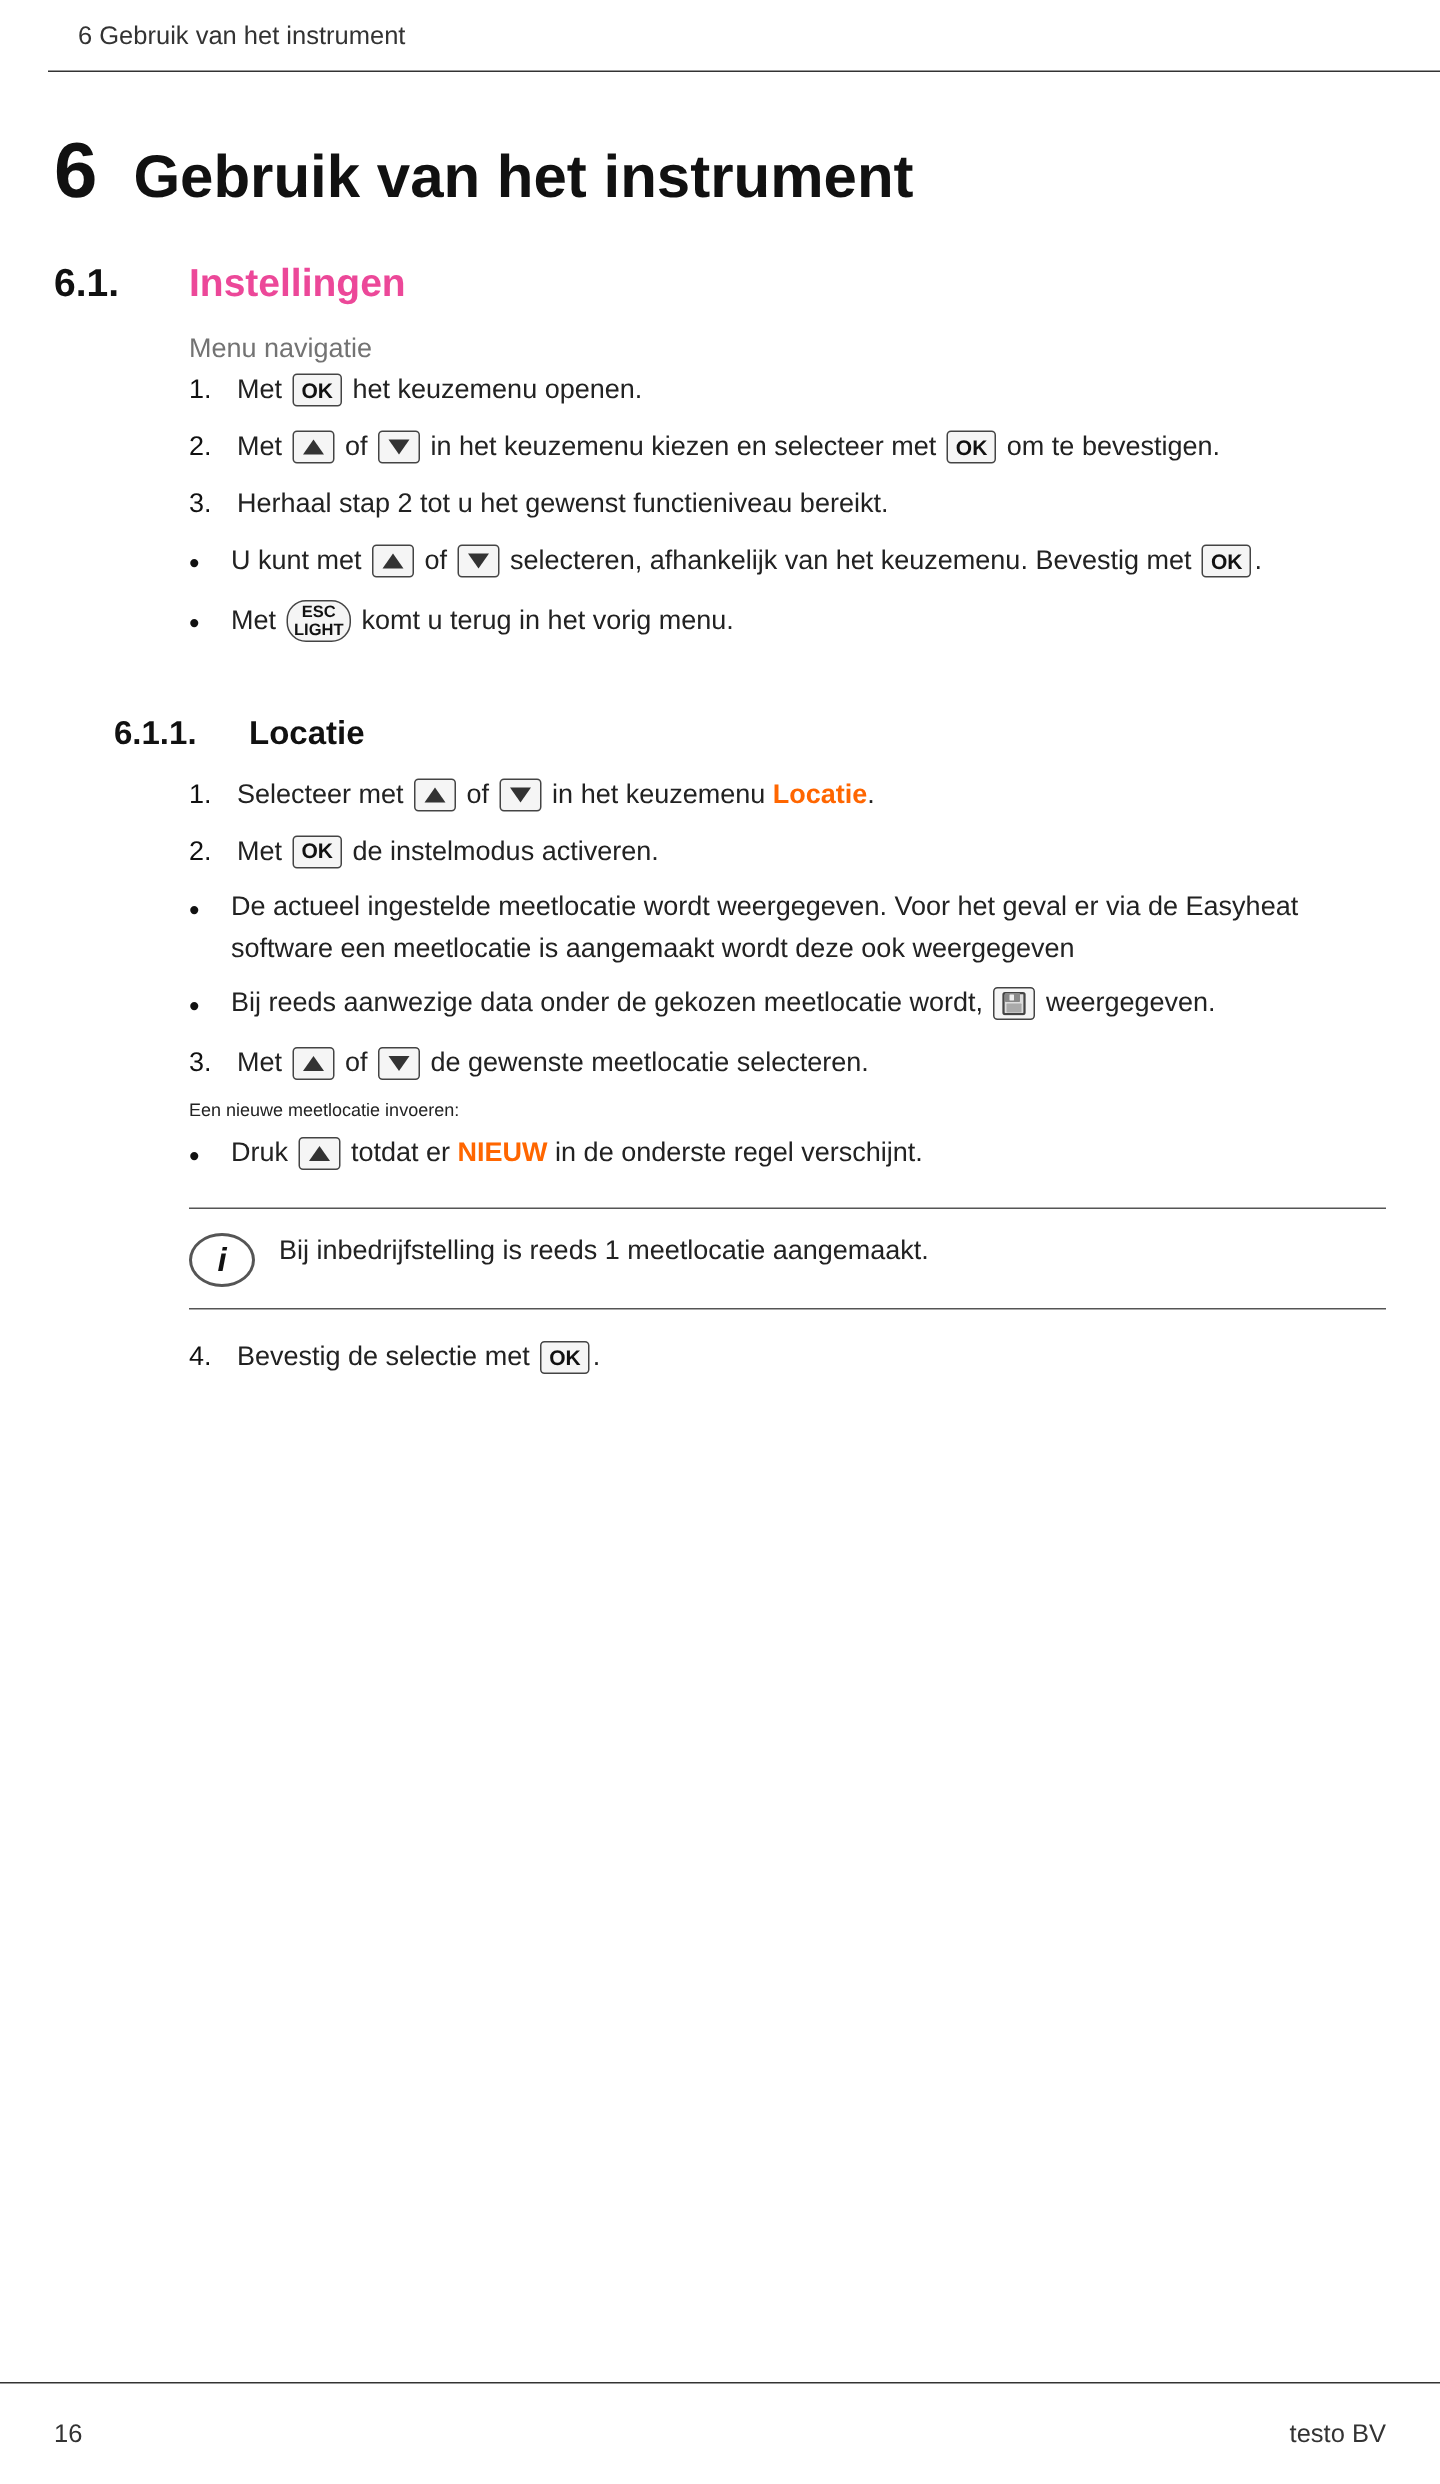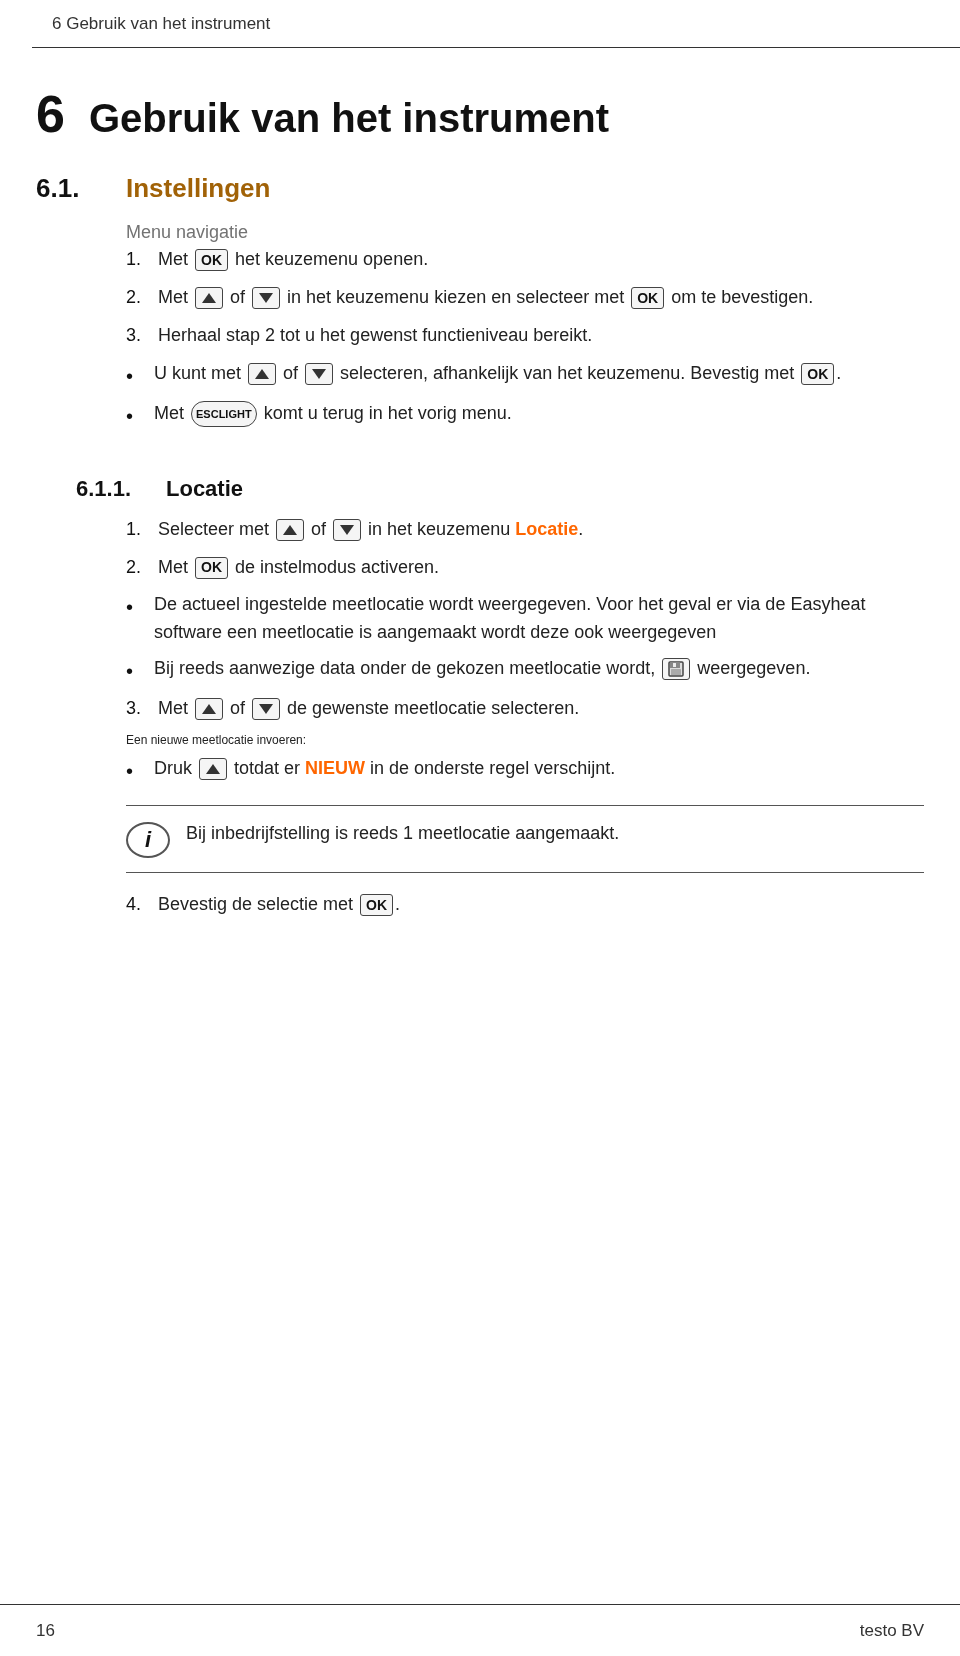--- a/index.html
+++ b/index.html
@@ -26,21 +26,21 @@
     }
     .header-title {
       font-size: 17px;
       color: #333;
     }
 
     
     .footer-bar {
       position: absolute;
       bottom: 0; left: 0; right: 0;
-      height: 52px;
+      height: 68px;
       border-top: 1.5px solid #333;
       display: flex;
       align-items: center;
       justify-content: space-between;
       padding: 0 36px;
     }
     .footer-page {
       font-size: 17px;
       color: #333;
     }
@@ -85,21 +85,21 @@
     }
     .section-number {
       font-size: 26px;
       font-weight: bold;
       color: #111;
       min-width: 90px;
     }
     .section-title {
       font-size: 26px;
       font-weight: bold;
-      color: #a16207;
+      color: #ec4899;
     }
 
     
     .subsection-heading {
       display: flex;
       align-items: baseline;
       margin-bottom: 14px;
       margin-top: 8px;
       margin-left: 40px;
     }
@@ -214,21 +214,21 @@
       color: #111;
       vertical-align: middle;
       margin: 0 2px;
       min-width: 28px;
       min-height: 22px;
       line-height: 1.2;
     }
     .key-btn.small-two-line {
       font-size: 11px;
       min-height: 26px;
-      flex-direction: row;
+      flex-direction: column;
       padding: 1px 4px;
       line-height: 1.1;
       border-radius: 13px;
     }
 
     
     .arrow-up {
       display: inline-block;
       width: 0; height: 0;
       border-left: 7px solid transparent;

